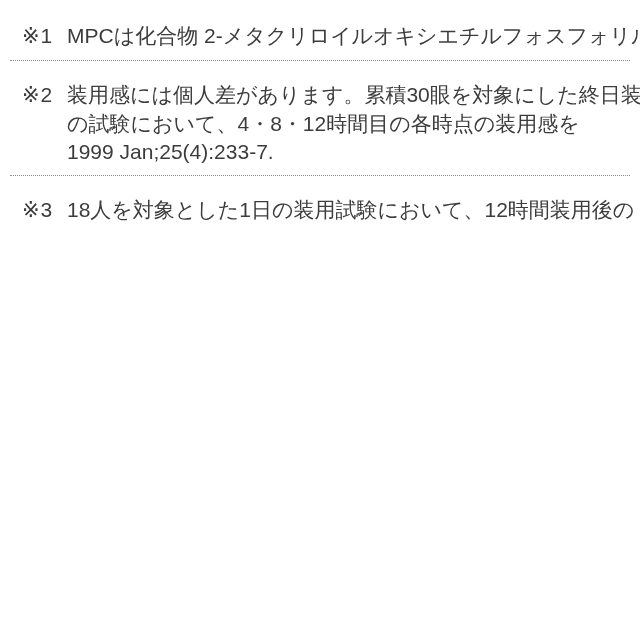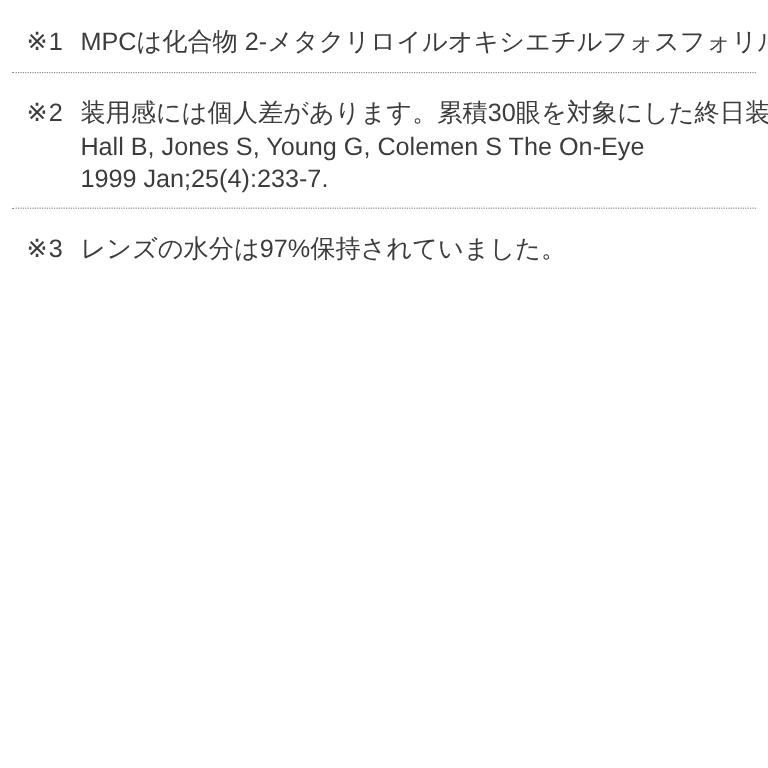--- a/index.html
+++ b/index.html
@@ -58,27 +58,27 @@
       <div class="line">MPCは化合物 2-メタクリロイルオキシエチルフォスフォリルコ</div>
     </div>
   </section>
 
   <hr class="divider">
 
   <section class="note">
     <span class="marker">※2</span>
     <div class="lines">
       <div class="line">装用感には個人差があります。累積30眼を対象にした終日装用</div>
-      <div class="line en">Hall B, Jones S, Young G, Colemen S The On-Eye</div>
+      <div class="line">の試験において、4・8・12時間目の各時点の装用感を</div>
       <div class="line en">1999 Jan;25(4):233-7.</div>
     </div>
   </section>
 
   <hr class="divider">
 
   <section class="note">
     <span class="marker">※3</span>
     <div class="lines">
-      <div class="line">レンズの水分は97%保持されていました。</div>
+      <div class="line">18人を対象とした1日の装用試験において、12時間装用後の</div>
     </div>
   </section>
 
 </div>
 
 </body></html>

